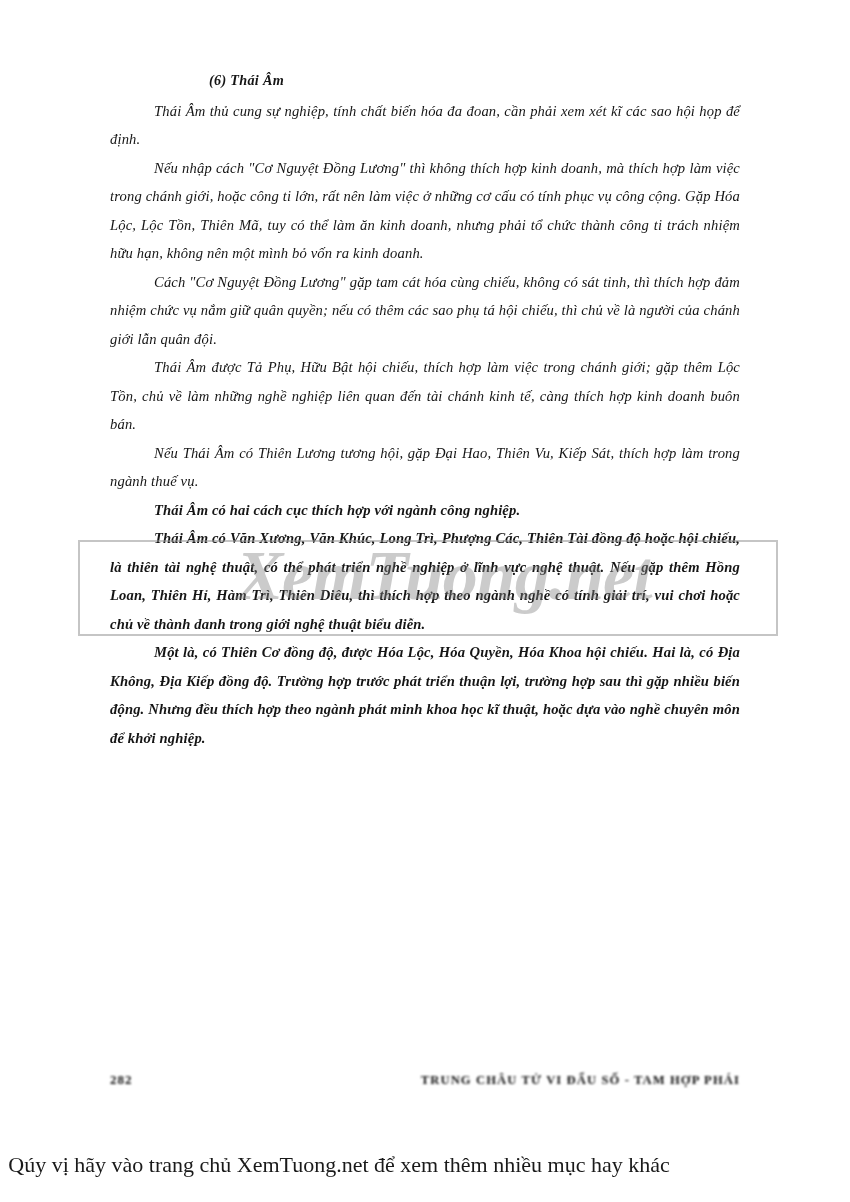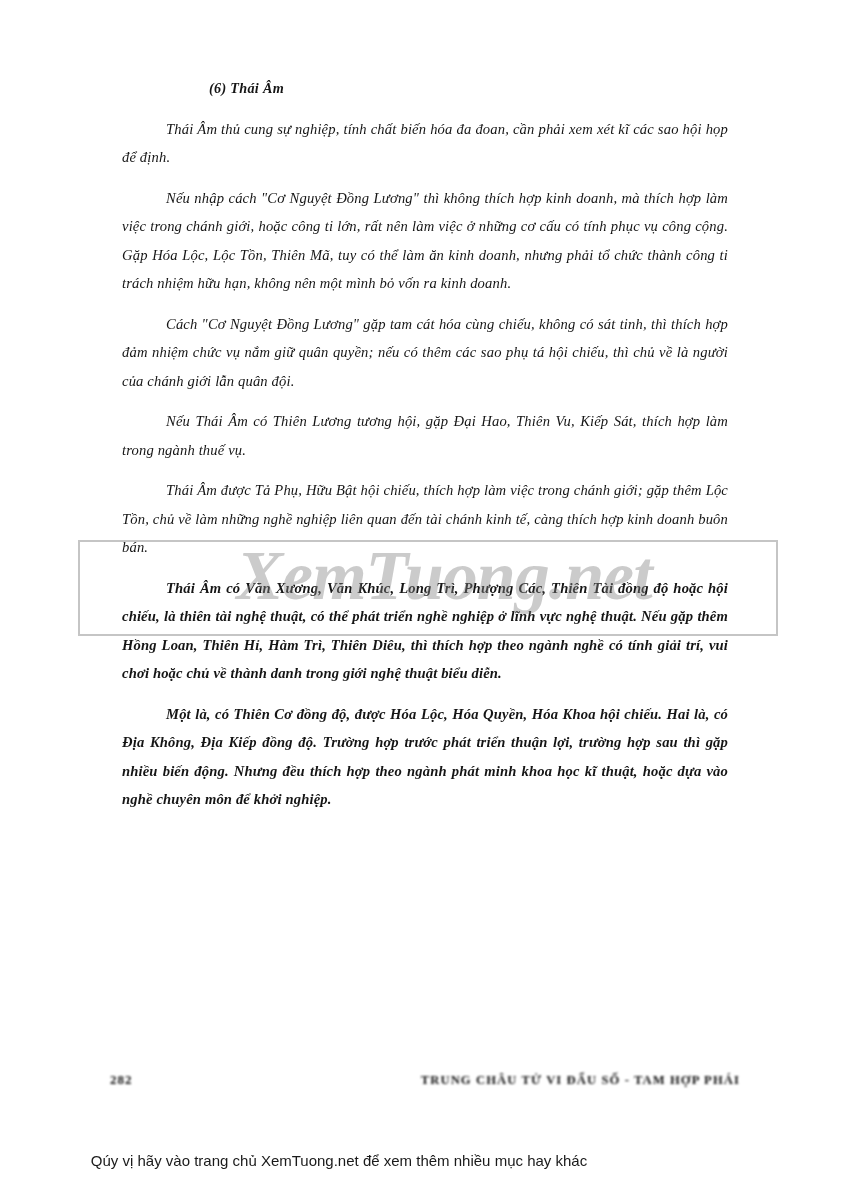--- a/index.html
+++ b/index.html
@@ -37,28 +37,28 @@
     width: 630px;
     color: #151515;
     font-size: 14.6px;
     line-height: 28.5px;
     font-family: "Liberation Serif", serif;
     font-style: italic;
   }
   .heading {
     font-weight: bold;
     font-style: italic;
-    margin: 16px 0 2px 0;
+    margin: 8px 0 2px 0;
     padding-left: 99px;
     font-size: 14.2px;
     letter-spacing: .3px;
     filter: blur(.35px);
   }
   p.para {
-    margin: 12px;
+    margin: 0;
     text-align: justify;
     text-indent: 44px;
     filter: blur(.32px);
     letter-spacing: .15px;
   }
   
   p.para.heavy {
     font-weight: bold;
     filter: blur(.45px);
   }
@@ -117,41 +117,42 @@
     color: rgba(130,130,130,.42);
     white-space: nowrap;
   }
   
   .caption {
     position: absolute;
     left: 0;
     top: 1152px;
     width: 678px;
     text-align: center;
-    font-family: Liberation Sans, sans-serif;
-    font-size: 15px;
+    font-family: Liberation Serif, serif;
+    font-size: 22px;
     color: #1a1a1a;
   }
   .caption .brand { color: #1a1a1a; }
 </style>
 </head>
 <body>
 
 <div class="page">
 
   <div class="scan">
 
     <div class="doc-body">
       <div class="heading">(6) Thái Âm</div>
 
       <p class="para">Thái Âm thủ cung sự nghiệp, tính chất biến hóa đa đoan, cần phải xem xét kĩ các sao hội họp để định.</p>
       <p class="para">Nếu nhập cách "Cơ Nguyệt Đồng Lương" thì không thích hợp kinh doanh, mà thích hợp làm việc trong chánh giới, hoặc công ti lớn, rất nên làm việc ở những cơ cấu có tính phục vụ công cộng. Gặp Hóa Lộc, Lộc Tồn, Thiên Mã, tuy có thể làm ăn kinh doanh, nhưng phải tổ chức thành công ti trách nhiệm hữu hạn, không nên một mình bỏ vốn ra kinh doanh.</p>
       <p class="para">Cách "Cơ Nguyệt Đồng Lương" gặp tam cát hóa cùng chiếu, không có sát tinh, thì thích hợp đảm nhiệm chức vụ nắm giữ quân quyền; nếu có thêm các sao phụ tá hội chiếu, thì chủ về là người của chánh giới lẫn quân đội.</p>
+      <p class="para">Thái Âm được Tả Phụ, Hữu Bật hội chiếu, thích hợp làm việc trong chánh giới; gặp thêm Lộc Tồn, chủ về làm những nghề nghiệp liên quan đến tài chánh kinh tế, càng thích hợp kinh doanh buôn bán.</p>
       <p class="para">Nếu Thái Âm có Thiên Lương tương hội, gặp Đại Hao, Thiên Vu, Kiếp Sát, thích hợp làm trong ngành thuế vụ.</p>
-      <p class="para">Thái Âm được Tả Phụ, Hữu Bật hội chiếu, thích hợp làm việc trong chánh giới; gặp thêm Lộc Tồn, chủ về làm những nghề nghiệp liên quan đến tài chánh kinh tế, càng thích hợp kinh doanh buôn bán.</p>
+      <p class="para heavy">Thái Âm có hai cách cục thích hợp với ngành công nghiệp.</p>
       <p class="para heavy">Thái Âm có Văn Xương, Văn Khúc, Long Trì, Phượng Các, Thiên Tài đồng độ hoặc hội chiếu, là thiên tài nghệ thuật, có thể phát triển nghề nghiệp ở lĩnh vực nghệ thuật. Nếu gặp thêm Hồng Loan, Thiên Hỉ, Hàm Trì, Thiên Diêu, thì thích hợp theo ngành nghề có tính giải trí, vui chơi hoặc chủ về thành danh trong giới nghệ thuật biểu diễn.</p>
       <p class="para heavy">Một là, có Thiên Cơ đồng độ, được Hóa Lộc, Hóa Quyền, Hóa Khoa hội chiếu. Hai là, có Địa Không, Địa Kiếp đồng độ. Trường hợp trước phát triển thuận lợi, trường hợp sau thì gặp nhiều biến động. Nhưng đều thích hợp theo ngành phát minh khoa học kĩ thuật, hoặc dựa vào nghề chuyên môn để khởi nghiệp.</p>
     </div>
 
     <div class="watermark">
       <div class="wm-box"></div>
       <div class="wm-text">XemTuong.net</div>
     </div>
 
     <div class="scan-footer">

